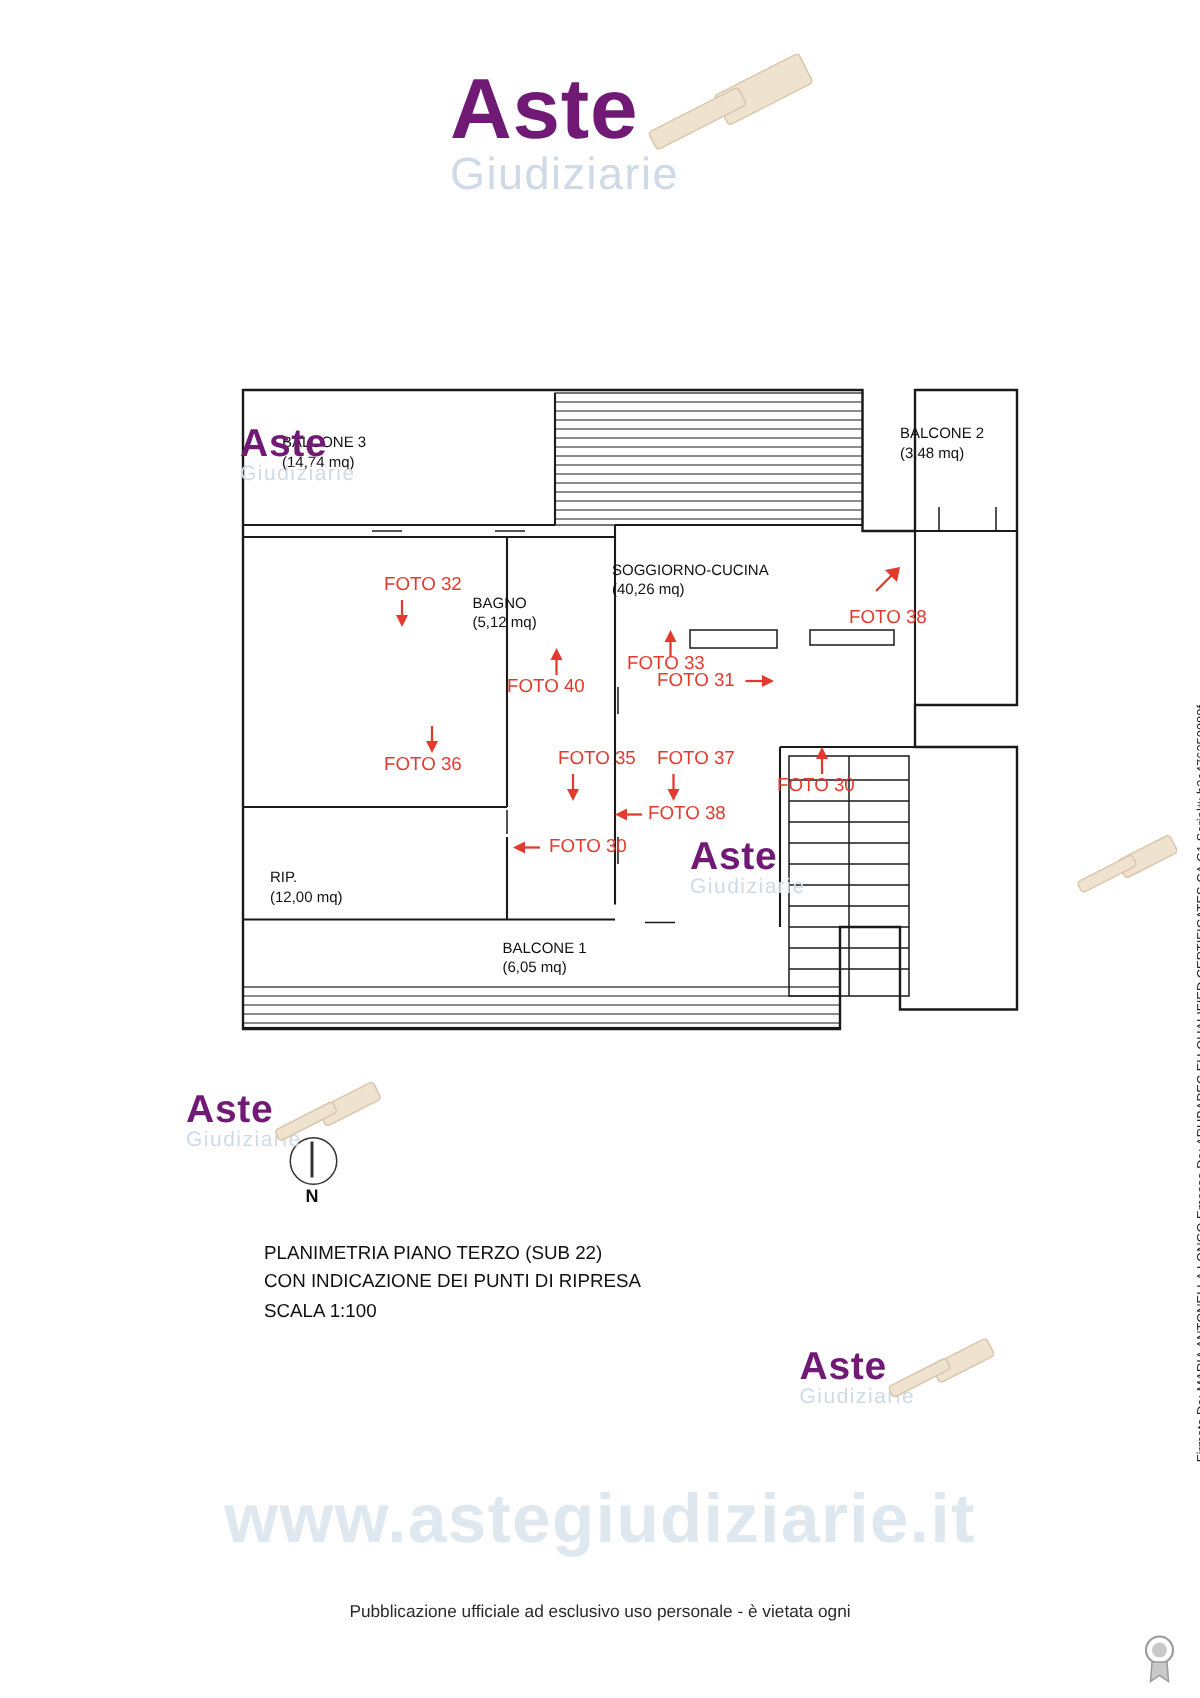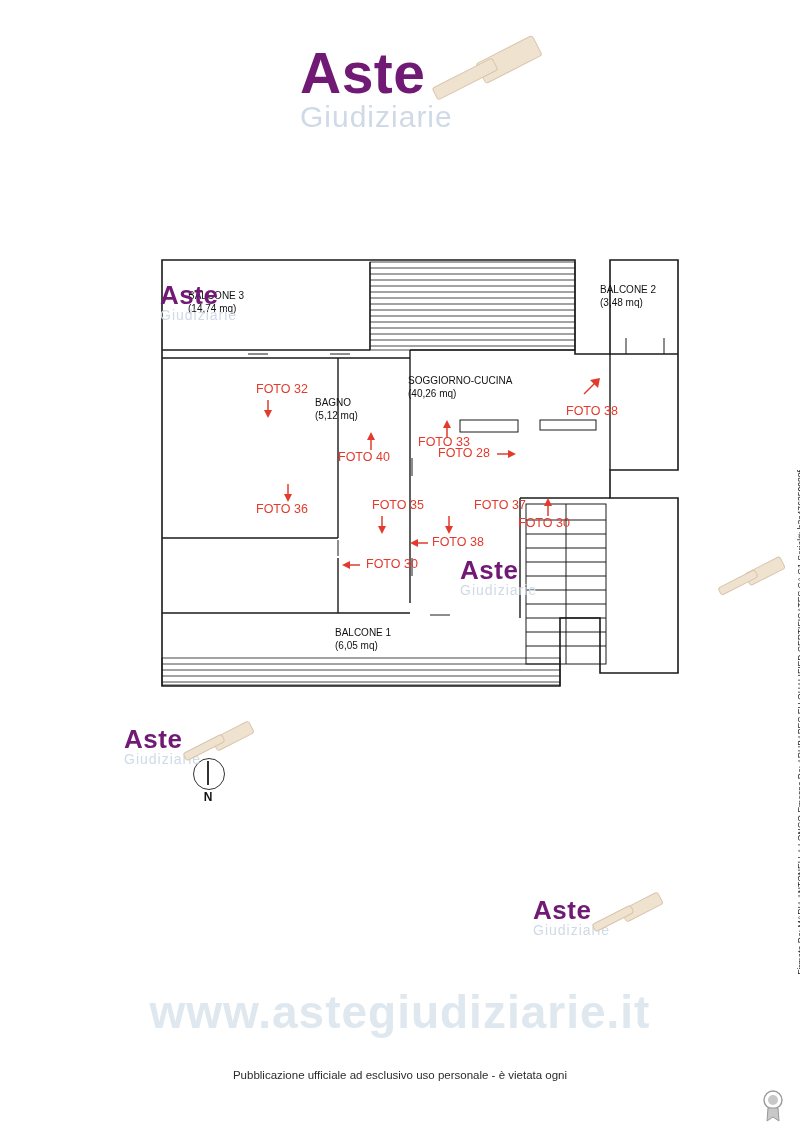--- a/index.html
+++ b/index.html
@@ -260,33 +260,37 @@
       <span>(3,48 mq)</span>
     </div>
     <div class="rl" style="left:248px;top:117px;width:200px;">
       <span>SOGGIORNO-CUCINA</span><br>
       <span>(40,26 mq)</span>
     </div>
     <div class="rl" style="left:155px;top:139px;width:110px;">
       <span>BAGNO</span><br>
       <span>(5,12 mq)</span>
     </div>
+    <div class="rl" style="left:20px;top:322px;width:140px;">
+      <span>RIP.</span><br>
+      <span>(12,00 mq)</span>
+    </div>
     <div class="rl" style="left:175px;top:369px;width:140px;">
       <span>BALCONE 1</span><br>
       <span>(6,05 mq)</span>
     </div>
 
     <div class="foto" style="left:96px;top:124px;">FOTO 32</div>
     <div class="foto" style="left:406px;top:146px;">FOTO 38</div>
     <div class="foto" style="left:258px;top:177px;">FOTO 33</div>
-    <div class="foto" style="left:278px;top:188px;">FOTO 28</div>
+    <div class="foto" style="left:278px;top:188px;">FOTO 31</div>
     <div class="foto" style="left:178px;top:192px;">FOTO 40</div>
     <div class="foto" style="left:96px;top:244px;">FOTO 36</div>
     <div class="foto" style="left:212px;top:240px;">FOTO 35</div>
-    <div class="foto" style="left:278px;top:240px;margin-left:36px;">FOTO 37</div>
+    <div class="foto" style="left:278px;top:240px;">FOTO 37</div>
     <div class="foto" style="left:358px;top:258px;">FOTO 30</div>
     <div class="foto" style="left:272px;top:277px;">FOTO 38</div>
     <div class="foto" style="left:206px;top:299px;">FOTO 30</div>
 
     <div class="wm" style="left:0px;top:25px;">
       <div class="aste" style="font-size:26px;">Aste</div>
       <div class="giud" style="font-size:14px;">Giudiziarie</div>
     </div>
     <div class="wm" style="left:300px;top:300px;">
       <div class="aste" style="font-size:26px;">Aste</div>
@@ -306,20 +310,25 @@
 
   <div class="wm" id="wm-left">
     <div class="aste">Aste</div>
     <div class="giud">Giudiziarie</div>
     <div class="gavel" style="left:56px;top:0px;width:76px;height:34px;">
       <div class="head" style="left:32px;top:2px;width:40px;height:12px;"></div>
       <div class="handle" style="left:2px;top:16px;width:42px;height:7px;"></div>
     </div>
   </div>
 
+  <div id="caption">
+    <div>PLANIMETRIA  PIANO TERZO (SUB 22)</div>
+    <div>CON INDICAZIONE DEI PUNTI DI RIPRESA</div>
+    <div>SCALA 1:100</div>
+  </div>
 
   <div class="wm" id="wm-bottomright">
     <div class="aste">Aste</div>
     <div class="giud">Giudiziarie</div>
     <div class="gavel" style="left:56px;top:0px;width:76px;height:34px;">
       <div class="head" style="left:32px;top:2px;width:40px;height:12px;"></div>
       <div class="handle" style="left:2px;top:16px;width:42px;height:7px;"></div>
     </div>
   </div>
 

